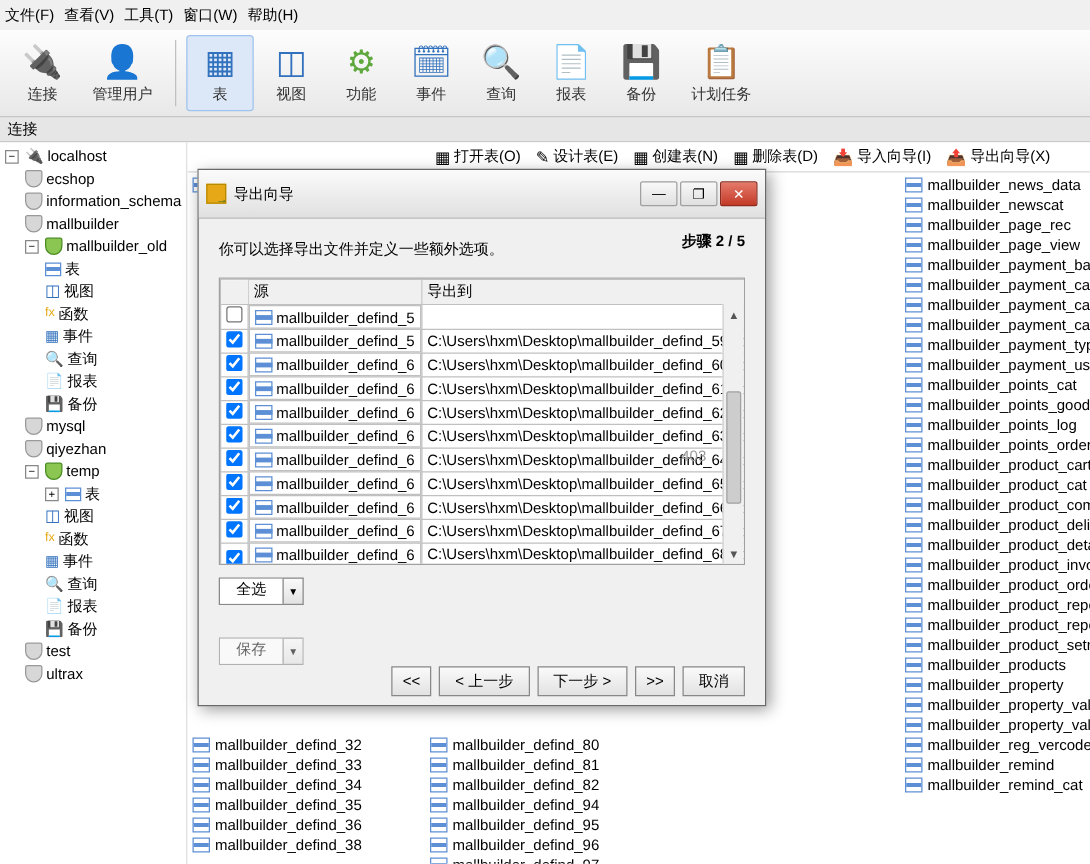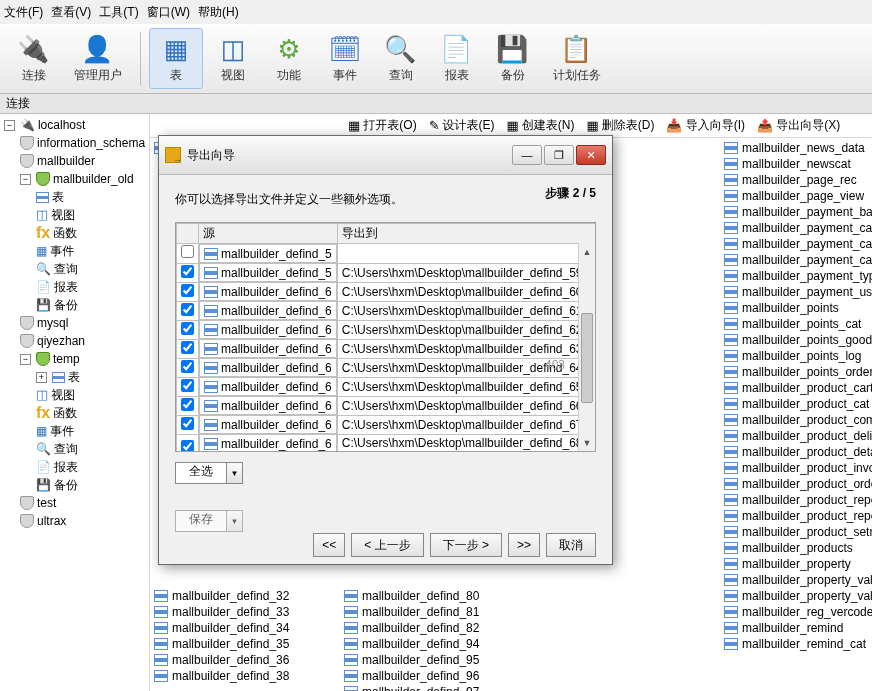--- a/index.html
+++ b/index.html
@@ -24,21 +24,21 @@
 .tree ul { list-style: none; }
 .tree li { white-space: nowrap; line-height: 18px; display: flex; align-items: center; gap: 3px; }
 .tree .indent0 { padding-left: 2px; }
 .tree .indent1 { padding-left: 18px; }
 .tree .indent2 { padding-left: 34px; }
 .expander { width: 11px; height: 11px; border: 1px solid #888; display: inline-flex; align-items: center; justify-content: center; font-size: 9px; line-height: 1; background: #fff; margin-right: 2px; }
 .ticon-db { width: 14px; height: 14px; background: #8ac651; border: 1px solid #4a8c22; border-radius: 2px 2px 7px 7px; display: inline-block; }
 .ticon-other { width: 14px; height: 14px; background: #d7d7d7; border: 1px solid #999; border-radius: 2px 2px 7px 7px; display: inline-block; }
 .ticon-tbl { width: 13px; height: 11px; background: linear-gradient(#fff 33%, #5c8fd6 33%, #5c8fd6 66%, #fff 66%); border: 1px solid #5c8fd6; display: inline-block; }
 .ticon-view { color: #3271bd; font-size: 13px; }
-.ticon-fx { color: #e6a817; font-weight: bold; font-size: 16px; }
+.ticon-fx { color: #e6a817; font-weight: normal; font-size: 10px; }
 .ticon-ev { color: #3271bd; font-size: 12px; }
 .ticon-q { color: #3271bd; font-size: 12px; }
 .ticon-r { color: #e6a817; font-size: 12px; }
 .ticon-bk { color: #e6a817; font-size: 12px; }
 
 .main { flex: 1; background: #fff; display: flex; flex-direction: column; overflow: hidden; }
 .actionbar { display: flex; gap: 12px; padding: 3px 6px; background: #fff; border-bottom: 1px solid #d7d7d7; align-items: center; }
 .actionbar .aitem { display: flex; align-items: center; gap: 3px; cursor: pointer; }
 .aicon { font-size: 13px; }
 .tablegrid { flex: 1; display: flex; overflow: hidden; }
@@ -145,20 +145,24 @@
 
   <div class="tree">
     <ul>
       <li class="indent0">
           <span class="expander">−</span>
           <span style="color:#5fa83e">🔌</span>
           <span>localhost</span>
         </li>
       <li class="indent1">
           <span class="ticon-other"></span>
+          <span>ecshop</span>
+        </li>
+      <li class="indent1">
+          <span class="ticon-other"></span>
           <span>information_schema</span>
         </li>
       <li class="indent1">
           <span class="ticon-other"></span>
           <span>mallbuilder</span>
         </li>
       <li class="indent1">
           <span class="expander">−</span>
           <span class="ticon-db"></span>
           <span>mallbuilder_old</span>
@@ -373,24 +377,20 @@
             <span class="tbicon"></span>
             <span>mallbuilder_payment_cashp</span>
           </div>
           <div class="row">
             <span class="tbicon"></span>
             <span>mallbuilder_payment_type</span>
           </div>
           <div class="row">
             <span class="tbicon"></span>
             <span>mallbuilder_payment_user</span>
-          </div>
-          <div class="row">
-            <span class="tbicon"></span>
-            <span>mallbuilder_points</span>
           </div>
           <div class="row">
             <span class="tbicon"></span>
             <span>mallbuilder_points_cat</span>
           </div>
           <div class="row">
             <span class="tbicon"></span>
             <span>mallbuilder_points_goods</span>
           </div>
           <div class="row">

